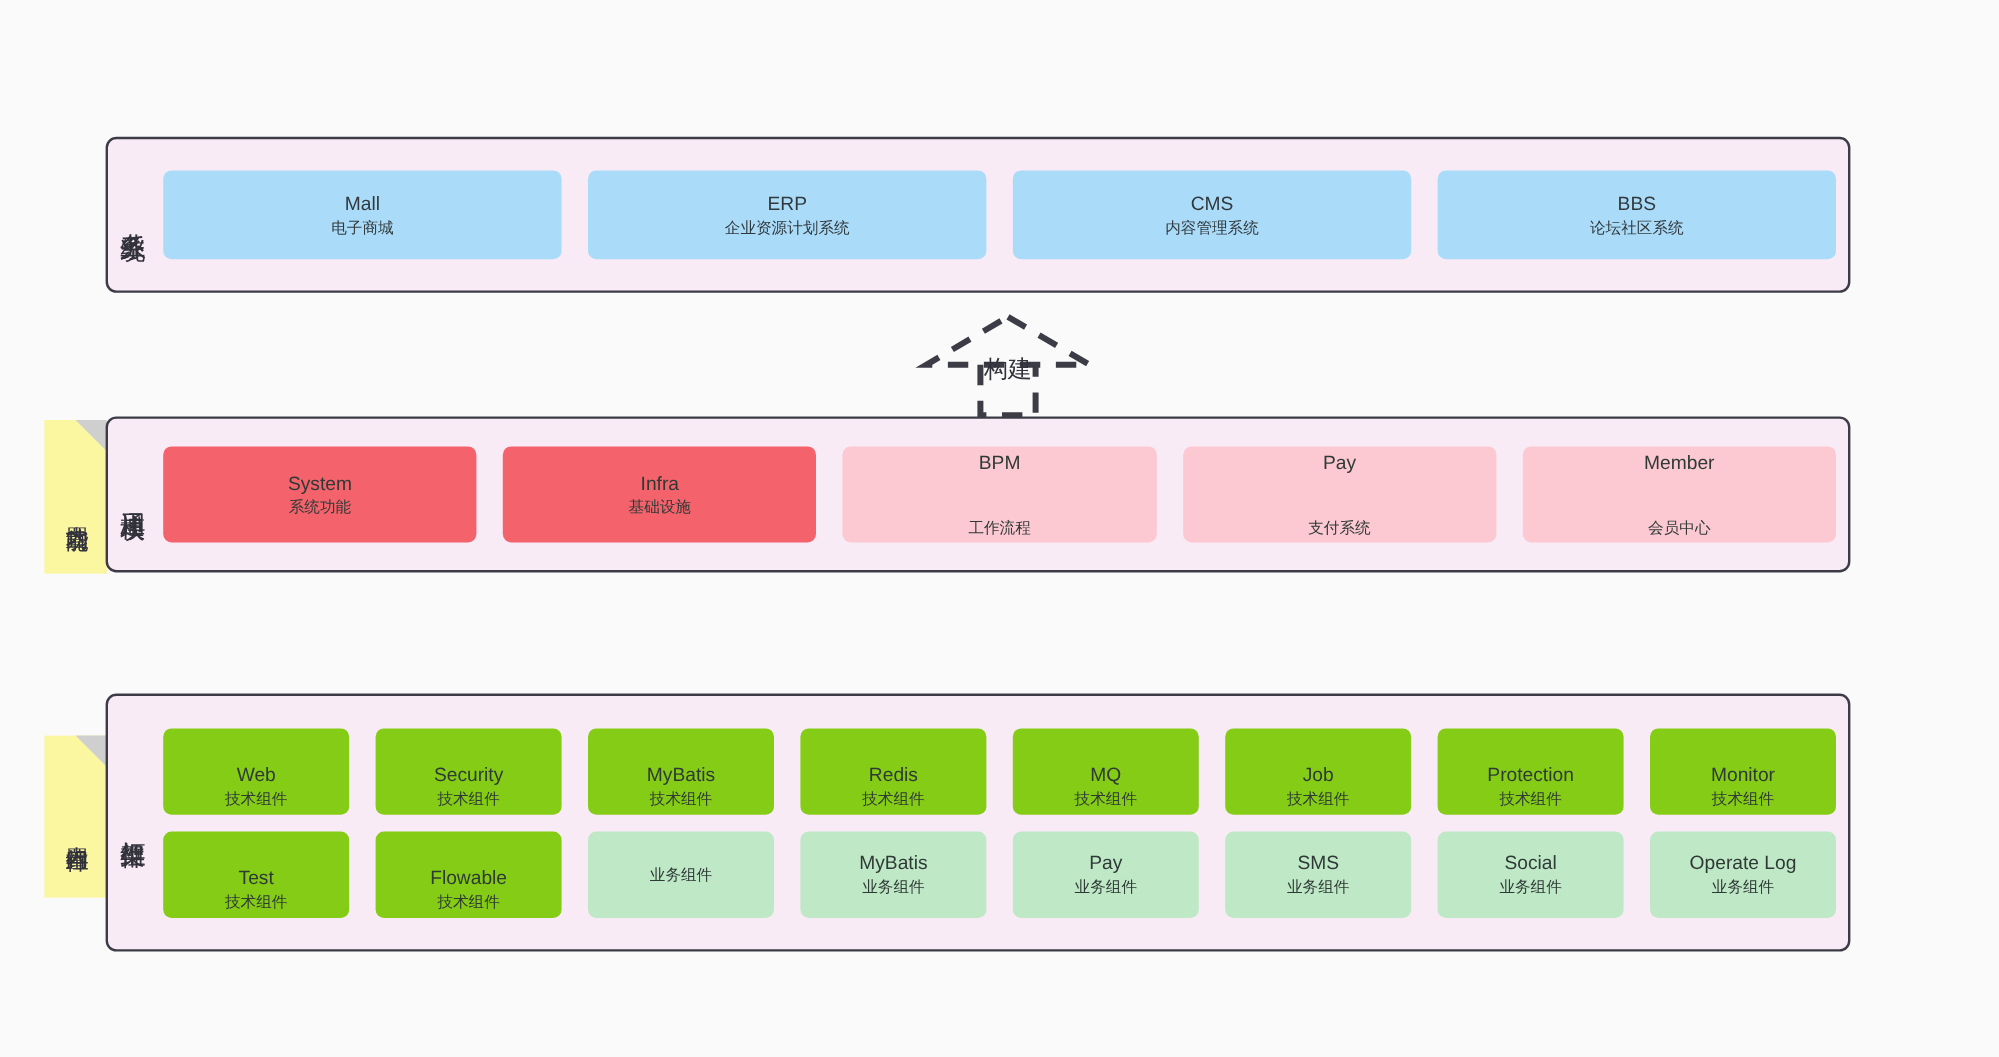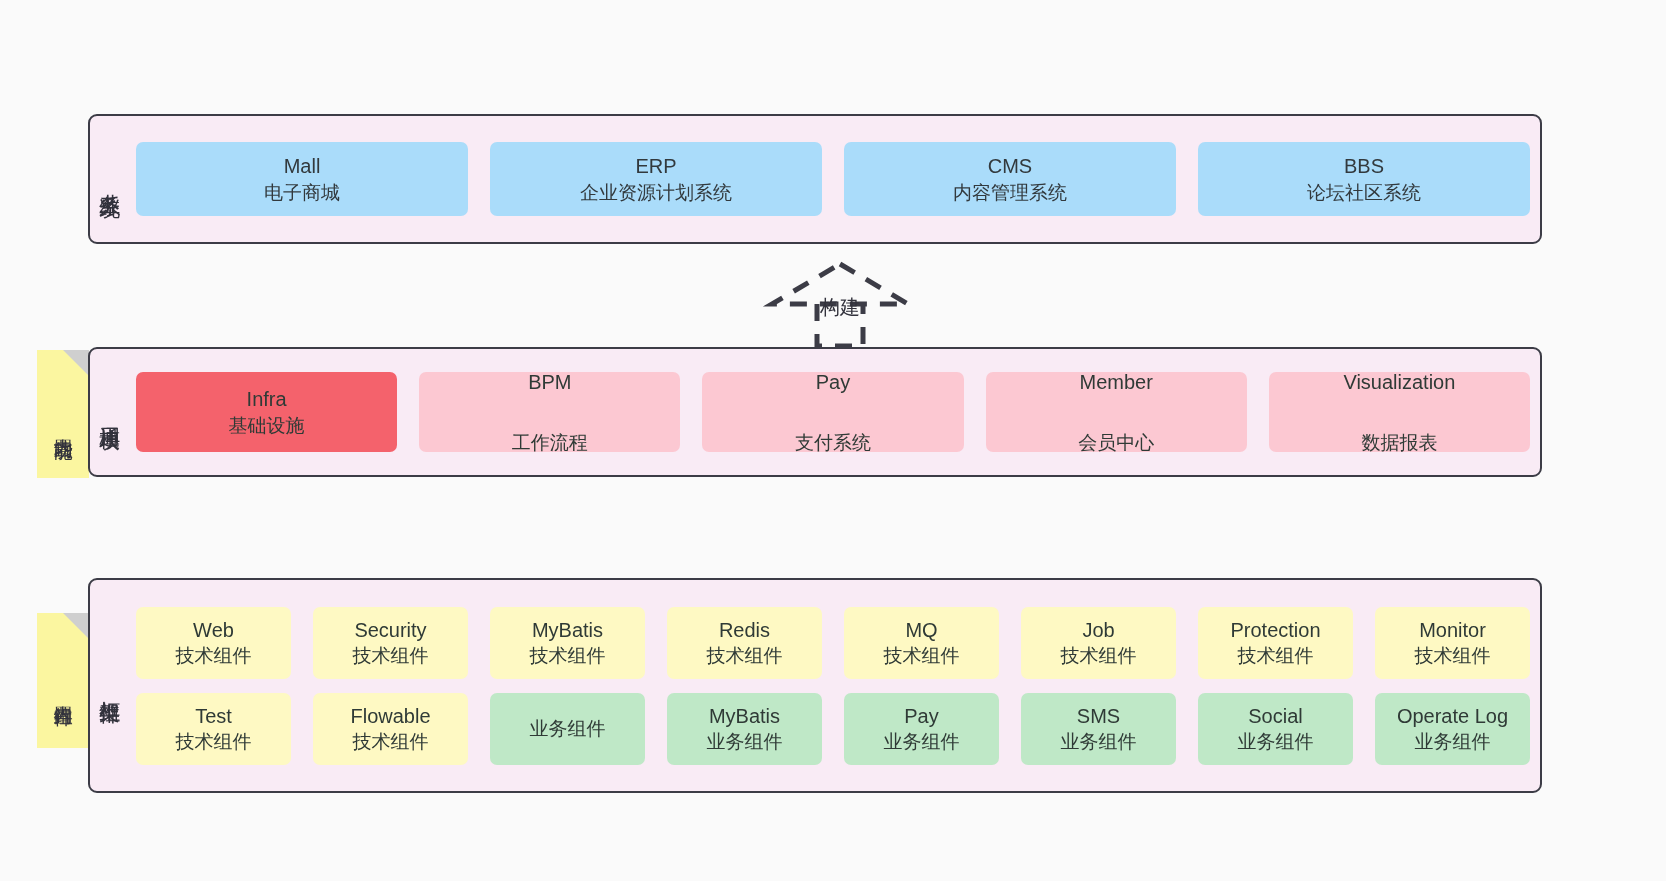--- a/index.html
+++ b/index.html
@@ -67,22 +67,22 @@
     display: flex;
     flex-direction: column;
     align-items: center;
     justify-content: center;
     text-align: center;
     line-height: 1.32;
     color: #2f3a36;
     box-sizing: border-box;
     padding: 4px 6px;
   }
-  .cell .c-en { font-size: 20px; }
-  .cell .c-cn { font-size: 19px; }
+  .cell .c-en { font-size: 16px; }
+  .cell .c-cn { font-size: 13px; }
 
   
   #layer-business {
     left: 88px;
     top: 114px;
     width: 1454px;
     height: 130px;
   }
   #layer-business .cell {
     background: #aadcfa;
@@ -103,21 +103,21 @@
 
   
   #layer-framework {
     left: 88px;
     top: 578px;
     width: 1454px;
     height: 215px;
   }
   #layer-framework .layer-body { gap: 14px; padding-top: 12px; padding-bottom: 12px; }
   #layer-framework .cell { height: 72px; }
-  .cell.fw-tech { background: #fef9c3; }
+  .cell.fw-tech { background: #84cc16; justify-content: flex-end; }
   .cell.fw-biz  { background: #bfe8c7; }
 
   
   .sticky {
     position: absolute;
     box-sizing: border-box;
     background: #fbf6a0;
     display: flex;
     align-items: center;
     justify-content: center;
@@ -212,39 +212,39 @@
 
   <div class="sticky" id="sticky-modules">
     <span>内置功能</span>
   </div>
 
   <div class="layer" id="layer-modules">
     <div class="layer-title">通用模块</div>
     <div class="layer-body">
       <div class="row">
         <div class="cell mod-strong">
+          <span class="c-en">System</span>
+          <span class="c-cn">系统功能</span>
+        </div>
+        <div class="cell mod-strong">
           <span class="c-en">Infra</span>
           <span class="c-cn">基础设施</span>
         </div>
         <div class="cell mod-light">
           <span class="c-en">BPM</span>
           <span class="c-cn">工作流程</span>
         </div>
         <div class="cell mod-light">
           <span class="c-en">Pay</span>
           <span class="c-cn">支付系统</span>
         </div>
         <div class="cell mod-light">
           <span class="c-en">Member</span>
           <span class="c-cn">会员中心</span>
         </div>
-        <div class="cell mod-light">
-          <span class="c-en">Visualization</span>
-          <span class="c-cn">数据报表</span>
-        </div>
       </div>
     </div>
   </div>
 
 
   <div class="sticky" id="sticky-framework">
     <span>内置组件</span>
   </div>
 
   <div class="layer" id="layer-framework">

